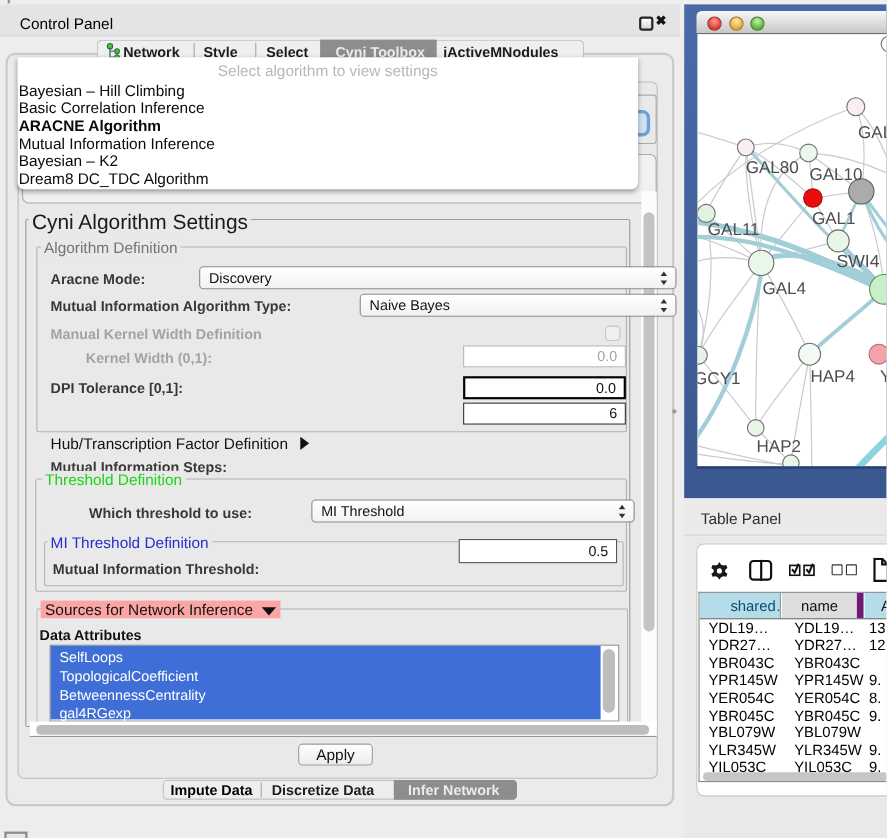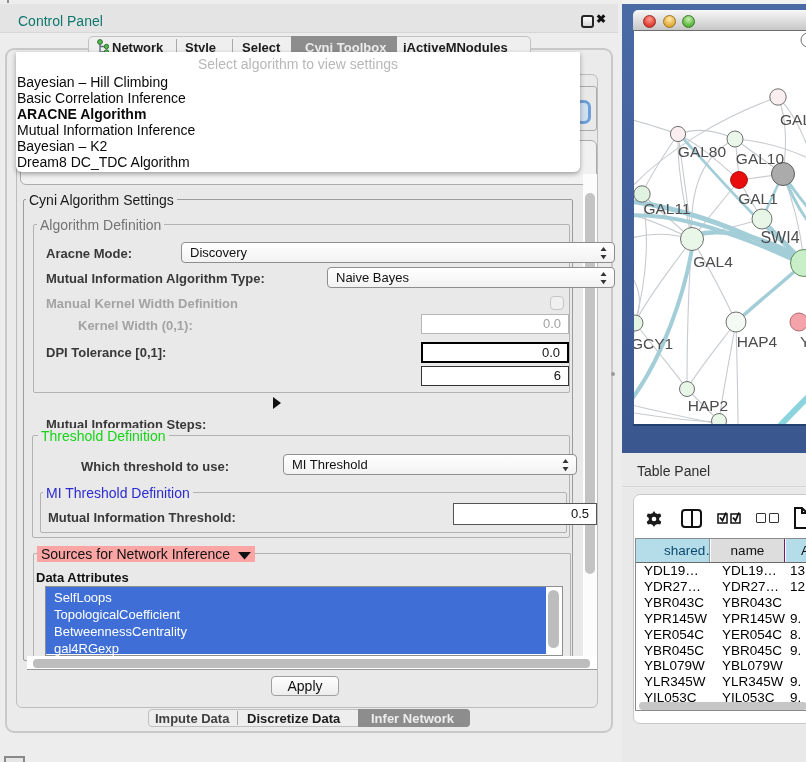--- a/index.html
+++ b/index.html
@@ -15,21 +15,21 @@
 .gbox { position:absolute; border:1px solid #b2b2b2; border-radius:2px; }
 </style>
 </head>
 <body>
 <div id="root">
 
 <div class="abs" style="left:0;top:0;width:622px;height:762px;background:#ededed;"></div>
 <div class="abs" style="left:7px;top:0;width:2px;height:3px;background:#909090;"></div>
 
 <div class="abs" style="left:0;top:4px;width:618px;height:29px;background:#e4e4e4;border-bottom:1px solid #d6d6d6;"></div>
-<div class="abs" style="left:18px;top:13px;font-size:14px;color:#0f766e;">Control Panel</div>
+<div class="abs" style="left:18px;top:13px;font-size:14px;color:#000000;">Control Panel</div>
 <div class="abs" style="left:581px;top:15px;width:13px;height:13px;border:2px solid #252525;border-radius:3px;background:linear-gradient(#fdfdfd,#d5d5d5);"></div>
 <div class="abs" style="left:596px;top:12px;font-size:12px;font-weight:bold;color:#111;">✖</div>
 
 <div class="abs" style="left:5px;top:48px;width:608px;height:685px;border:2px solid #c9c9c9;border-radius:9px;background:#ebebeb;"></div>
 
 <div class="abs" style="left:16px;top:74px;width:582px;height:634px;border:1px solid #bdbdbd;border-radius:6px;background:#e9e9e9;"></div>
 
 <div class="abs" style="left:88px;top:36px;width:443px;height:22px;background:#efefef;border:1px solid #c2c2c2;border-bottom:none;border-radius:5px 5px 0 0;"></div>
 <div class="abs" style="left:291px;top:36px;width:106px;height:22px;background:#8d8d8d;"></div>
 <svg class="abs" style="left:96px;top:39px;" width="13" height="16" viewBox="0 0 13 16">
@@ -48,21 +48,21 @@
 
 <div class="abs" style="left:28px;top:86px;width:569px;height:45px;border:1px solid #ababab;border-radius:3px;"></div>
 <div class="abs" style="left:574px;top:100px;width:17px;height:24px;border:3px solid #6f9fd8;border-radius:7px;background:#cfe0f2;"></div>
 <div class="abs" style="left:20px;top:140px;width:577px;height:45px;border:1px solid #ababab;border-radius:6px;background:#f1f1f1;"></div>
 
 <div class="abs" style="left:583px;top:174px;width:14px;height:487px;background:#fcfcfc;"></div>
 <div class="abs" style="left:584.5px;top:193px;width:10px;height:381px;background:#c3c3c3;border-radius:5px;"></div>
 <div class="abs" style="left:611px;top:372px;width:4px;height:4px;border-radius:50%;background:#9a9a9a;"></div>
 
 <div class="gbox" style="left:23px;top:199px;width:550px;height:462px;border-color:#9c9c9c;background:transparent;"></div>
-<div class="abs" style="left:26px;top:192px;background:#e9e9e9;padding:0 3px;font-size:14px;color:#1a1a1a;white-space:nowrap;">Cyni Algorithm Settings</div>
+<div class="abs" style="left:26px;top:192px;background:#e9e9e9;padding:0 3px;font-size:19px;color:#1a1a1a;white-space:nowrap;">Cyni Algorithm Settings</div>
 
 <div class="gbox" style="left:33px;top:224px;width:537px;height:169px;"></div>
 <div class="abs" style="left:37px;top:217px;background:#e9e9e9;padding:0 3px;font-size:14px;color:#737373;white-space:nowrap;">Algorithm Definition</div>
 
 <div class="lbl abs" style="left:46px;top:246px;">Aracne Mode:</div>
 <div class="combo" style="left:133px;top:242px;width:434px;height:21px;">Discovery
   <svg class="spin" width="8" height="14" viewBox="0 0 8 14">
         <path d="M4 0 L7.4 4.6 L0.6 4.6 Z" fill="#333"></path>
         <path d="M4 14 L7.4 9.4 L0.6 9.4 Z" fill="#333"></path>
       </svg>
@@ -76,57 +76,58 @@
 </div>
 <div class="lbl dis abs" style="left:46px;top:296px;">Manual Kernel Width Definition</div>
 <div class="abs" style="left:550px;top:296px;width:14px;height:14px;border:1px solid #c6c6c6;border-radius:4px;background:#f0f0f0;"></div>
 <div class="lbl dis abs" style="left:46px;top:318px;margin-left:32px;">Kernel Width (0,1):</div>
 <div class="field" style="left:421px;top:314px;width:148px;height:20px;border-color:#b6b6b6;color:#a3a3a3;">0.0</div>
 <div class="lbl abs" style="left:46px;top:345px;">DPI Tolerance [0,1]:</div>
 <div class="field" style="left:421px;top:342px;width:148px;height:21px;border:2px solid #000;line-height:17px;">0.0</div>
 <div class="lbl abs" style="left:46px;top:369px;margin-top:48px;">Mutual Information Steps:</div>
 <div class="field" style="left:421px;top:366px;width:148px;height:20px;border-color:#333;">6</div>
 
+<div class="abs" style="left:46px;top:395px;font-size:14px;color:#111;">Hub/Transcription Factor Definition</div>
 <svg class="abs" style="left:272px;top:397px;" width="10" height="12" viewBox="0 0 10 12">
       <path d="M1 0 L9 6 L1 12 Z" fill="#111"></path>
     </svg>
 
 <div class="gbox" style="left:32px;top:435px;width:538px;height:103px;"></div>
 <div class="abs" style="left:38px;top:428px;background:#e9e9e9;padding:0 3px;font-size:14px;color:#17d417;white-space:nowrap;">Threshold Definition</div>
 <div class="lbl abs" style="left:81px;top:459px;">Which threshold to use:</div>
 <div class="combo" style="left:235px;top:454px;width:294px;height:21px;">MI Threshold
   <svg class="spin" width="8" height="14" viewBox="0 0 8 14">
         <path d="M4 0 L7.4 4.6 L0.6 4.6 Z" fill="#333"></path>
         <path d="M4 14 L7.4 9.4 L0.6 9.4 Z" fill="#333"></path>
       </svg>
 </div>
 <div class="gbox" style="left:40px;top:492px;width:527px;height:41px;"></div>
 <div class="abs" style="left:43px;top:485px;background:#e9e9e9;padding:0 3px;font-size:14px;color:#2b2bd0;white-space:nowrap;">MI Threshold Definition</div>
 <div class="lbl abs" style="left:48px;top:510px;">Mutual Information Threshold:</div>
-<div class="field" style="left:417px;top:503px;width:144px;height:22px;border-color:#555;line-height:20px;margin-left:36px;">0.5</div>
+<div class="field" style="left:417px;top:490px;width:144px;height:22px;border-color:#555;line-height:20px;">0.5</div>
 
 <div class="gbox" style="left:33px;top:553px;width:538px;height:108px;border-bottom:none;"></div>
 <div class="abs" style="left:37px;top:546px;background:#fca5a5;padding:0 4px;font-size:14px;color:#111;white-space:nowrap;">Sources for Network Inference&nbsp;&nbsp;<svg width="13" height="9" viewBox="0 0 13 9" style="margin-bottom:-1px;">
         <path d="M0 1 L13 1 L6.5 8.5 Z" fill="#111"></path>
       </svg></div>
 <div class="lbl abs" style="left:36px;top:570px;color:#111;">Data Attributes</div>
 
 <div class="abs" style="left:45px;top:586px;width:518px;height:70px;border:1px solid #8f8f8f;background:#fff;"></div>
 <div class="abs" style="left:46px;top:587px;width:500px;height:67px;background:#3f6fd6;"></div>
 <div class="abs" style="left:54px;top:589px;width:480px;font-size:13px;line-height:17px;color:#fff;">SelfLoops<br>TopologicalCoefficient<br>BetweennessCentrality<br>gal4RGexp</div>
 <div class="abs" style="left:548px;top:590px;width:11px;height:58px;background:#bdbdbd;border-radius:5.5px;"></div>
 
 <div class="abs" style="left:27px;top:656px;width:570px;height:14px;background:#ffffff;border-bottom:1px solid #979797;"></div>
 <div class="abs" style="left:33px;top:659px;width:557px;height:8.5px;background:#bdbdbd;border-radius:4px;"></div>
 
 <div class="abs" style="left:271px;top:676px;width:68px;height:20px;border:1px solid #9f9f9f;border-radius:4px;background:linear-gradient(#fefefe,#ededed);text-align:center;font-size:14px;color:#111;line-height:18px;">Apply</div>
 
 <div class="abs" style="left:148px;top:709px;width:322px;height:18px;background:#eeeeee;border:1px solid #c0c0c0;border-radius:4px;"></div>
 <div class="abs" style="left:358px;top:709px;width:112px;height:18px;background:#8d8d8d;border-radius:0 4px 4px 0;"></div>
-<div class="abs" style="left:155px;top:711px;font-size:13px;font-weight:bold;color:#404040;">Impute Data</div>
+<div class="abs" style="left:155px;top:711px;font-size:13px;font-weight:bold;color:#000000;">Impute Data</div>
 <div class="abs" style="left:237px;top:711px;width:1px;height:14px;background:#a9a9a9;"></div>
 <div class="abs" style="left:247px;top:711px;font-size:13px;font-weight:bold;color:#1c1c1c;">Discretize Data</div>
 <div class="abs" style="left:371px;top:711px;font-size:13px;font-weight:bold;color:#ececec;">Infer Network</div>
 
 <div class="abs" style="left:4px;top:756px;width:21px;height:10px;border:2px solid #8a8a8a;background:#e6e6e6;"></div>
 
 <div class="abs" style="left:16px;top:52px;width:564px;height:120px;background:#fff;border-radius:0 0 6px 6px;box-shadow:0 2px 5px rgba(0,0,0,0.35);"></div>
 <div class="abs" style="left:16px;top:56px;width:564px;text-align:center;font-size:14px;color:#b8b8b8;">Select algorithm to view settings</div>
 <div class="abs" style="left:17px;top:74px;font-size:14px;color:#0a0a0a;line-height:16px;white-space:nowrap;">Bayesian – Hill Climbing<br>Basic Correlation Inference<br><b>ARACNE Algorithm</b><br>Mutual Information Inference<br>Bayesian – K2<br>Dream8 DC_TDC Algorithm</div>
 
@@ -245,21 +246,21 @@
 </svg>
 <div class="abs" style="left:756px;top:513px;width:10px;height:10px;border:1.5px solid #333;border-radius:1px;"></div>
 <div class="abs" style="left:769px;top:513px;width:10px;height:10px;border:1.5px solid #333;border-radius:1px;"></div>
 <svg class="abs" style="left:793px;top:507px;" width="16" height="22" viewBox="0 0 16 22">
   <path d="M2 1 L9 1 L14 6 L14 21 L2 21 Z" fill="#fff" stroke="#111" stroke-width="2"></path>
   <path d="M9 1 L9 6 L14 6" fill="none" stroke="#111" stroke-width="2"></path>
 </svg>
 
 <div class="abs" style="left:635px;top:538px;width:171px;height:173px;border:1px solid #8a8a8a;border-right:none;background:#fff;overflow:hidden;">
   <div style="position:absolute;left:0;top:0;width:74px;height:23px;background:#b5dce9;border-right:1px solid #8a9aa2;text-align:center;font-size:13.5px;color:#0c4a6e;line-height:23px;padding-left:28px;">shared…</div>
-  <div style="position:absolute;left:75px;top:0;width:74px;height:23px;background:#dddddd;border-right:1px solid #701a75;text-align:center;font-size:13.5px;color:#111;line-height:23px;">name</div>
+  <div style="position:absolute;left:75px;top:0;width:74px;height:23px;background:#dddddd;border-right:6px solid #701a75;text-align:center;font-size:13.5px;color:#111;line-height:23px;">name</div>
   <div style="position:absolute;left:150px;top:0;width:40px;height:23px;background:#b5dce9;font-size:13.5px;color:#111;line-height:23px;padding-left:15px;">A</div>
   <div style="position:absolute;left:0;top:23px;width:171px;height:1px;background:#6a6a6a;"></div>
   <div style="position:absolute;left:8px;top:24px;font-size:13.5px;color:#000;line-height:15.9px;white-space:nowrap;">YDL19…<br>YDR27…<br>YBR043C<br>YPR145W<br>YER054C<br>YBR045C<br>YBL079W<br>YLR345W<br>YIL053C</div>
   <div style="position:absolute;left:86px;top:24px;font-size:13.5px;color:#000;line-height:15.9px;white-space:nowrap;">YDL19…<br>YDR27…<br>YBR043C<br>YPR145W<br>YER054C<br>YBR045C<br>YBL079W<br>YLR345W<br>YIL053C</div>
   <div style="position:absolute;left:154px;top:24px;font-size:13.5px;color:#000;line-height:15.9px;white-space:nowrap;">13<br>12<br>&nbsp;<br>9.<br>8.<br>9.<br>&nbsp;<br>9.<br>9.</div>
   <div style="position:absolute;left:3px;top:163px;width:168px;height:8px;background:#c6c6c6;border-radius:4px;"></div>
 </div>
 
 </div>
 

